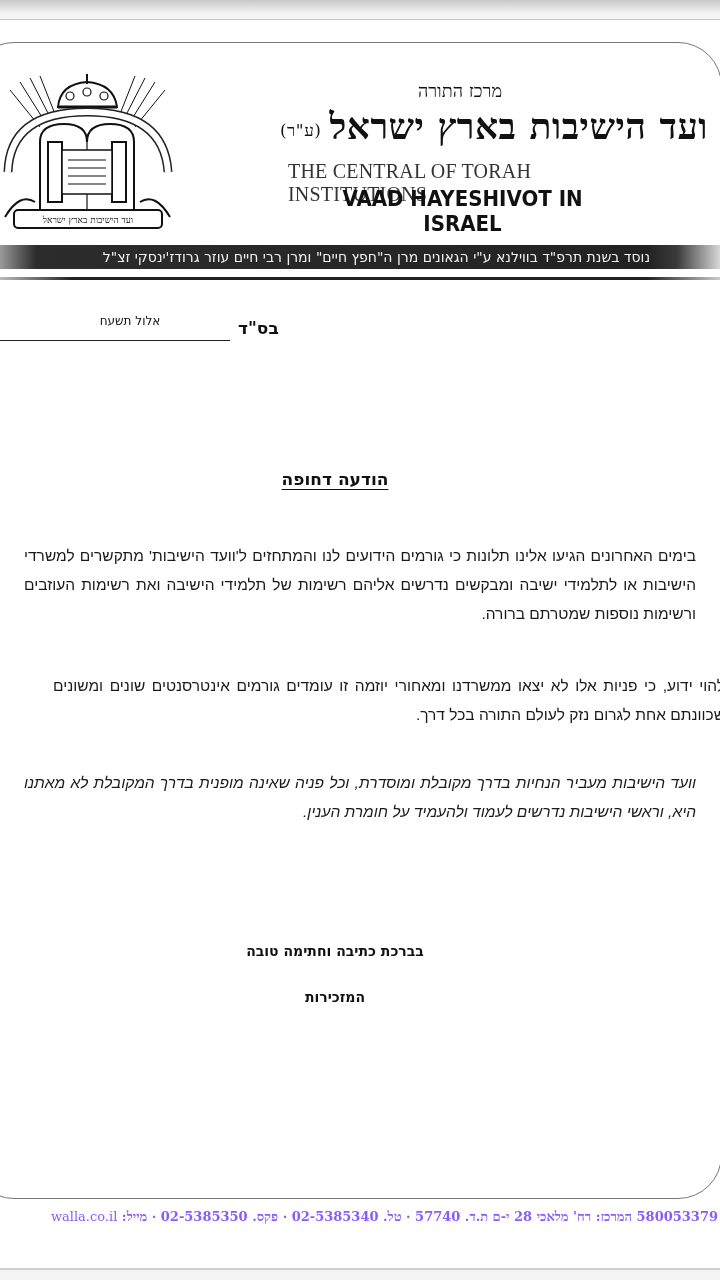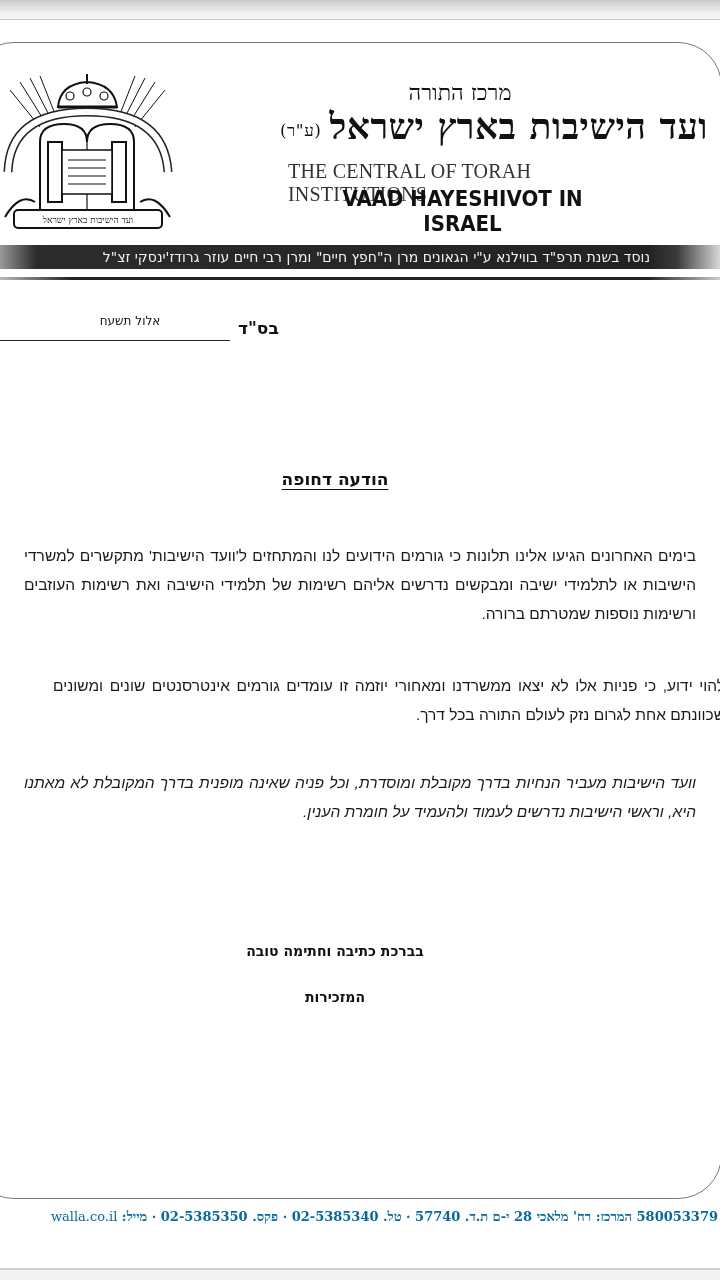--- a/index.html
+++ b/index.html
@@ -18,21 +18,21 @@
 
     .frame {
       position: absolute; left: -30px; top: 42px; width: 752px; height: 1157px;
       border: 1.5px solid #777; border-radius: 44px;
     }
 
     
     .logo { position: absolute; left: 0; top: 72px; width: 175px; height: 160px; }
     .head-sub {
       position: absolute; left: 400px; top: 80px; width: 120px; text-align: center;
-      font-family: "DejaVu Serif", serif; font-size: 22px; direction: rtl;
+      font-family: "DejaVu Serif", serif; font-size: 18px; direction: rtl;
     }
     .head-main {
       position: absolute; right: 12px; top: 105px; direction: rtl; white-space: nowrap;
       font-family: "DejaVu Serif", serif; font-weight: bold; font-size: 36px; letter-spacing: 0.5px;
     }
     .head-main .abbr { font-size: 17px; font-weight: normal; margin-right: 8px; vertical-align: middle; }
     .head-en1 {
       position: absolute; left: 288px; top: 160px; width: 350px; text-align: left;
       font-family: "Liberation Serif", serif; font-size: 20px; color: #333; letter-spacing: 0.2px;
     }
@@ -81,21 +81,21 @@
 
     .closing {
       position: absolute; left: 200px; width: 270px; text-align: center; direction: rtl;
       font-weight: bold; font-size: 14px;
     }
     .closing-1 { top: 943px; text-align: center; }
     .closing-2 { top: 989px; }
 
     .footer-contact {
       position: absolute; right: 2px; top: 1209px; direction: rtl; white-space: nowrap;
-      font-family: "DejaVu Serif", serif; font-size: 13px; font-weight: bold; color: #0369a1;
+      font-family: "DejaVu Serif", serif; font-size: 13px; font-weight: bold; color: #8b5cf6;
     }
     .footer-contact .mail { font-weight: normal; }
   </style>
 </head>
 <body>
 
 <div class="top-bar"></div>
 
 <div class="frame"></div>
 

